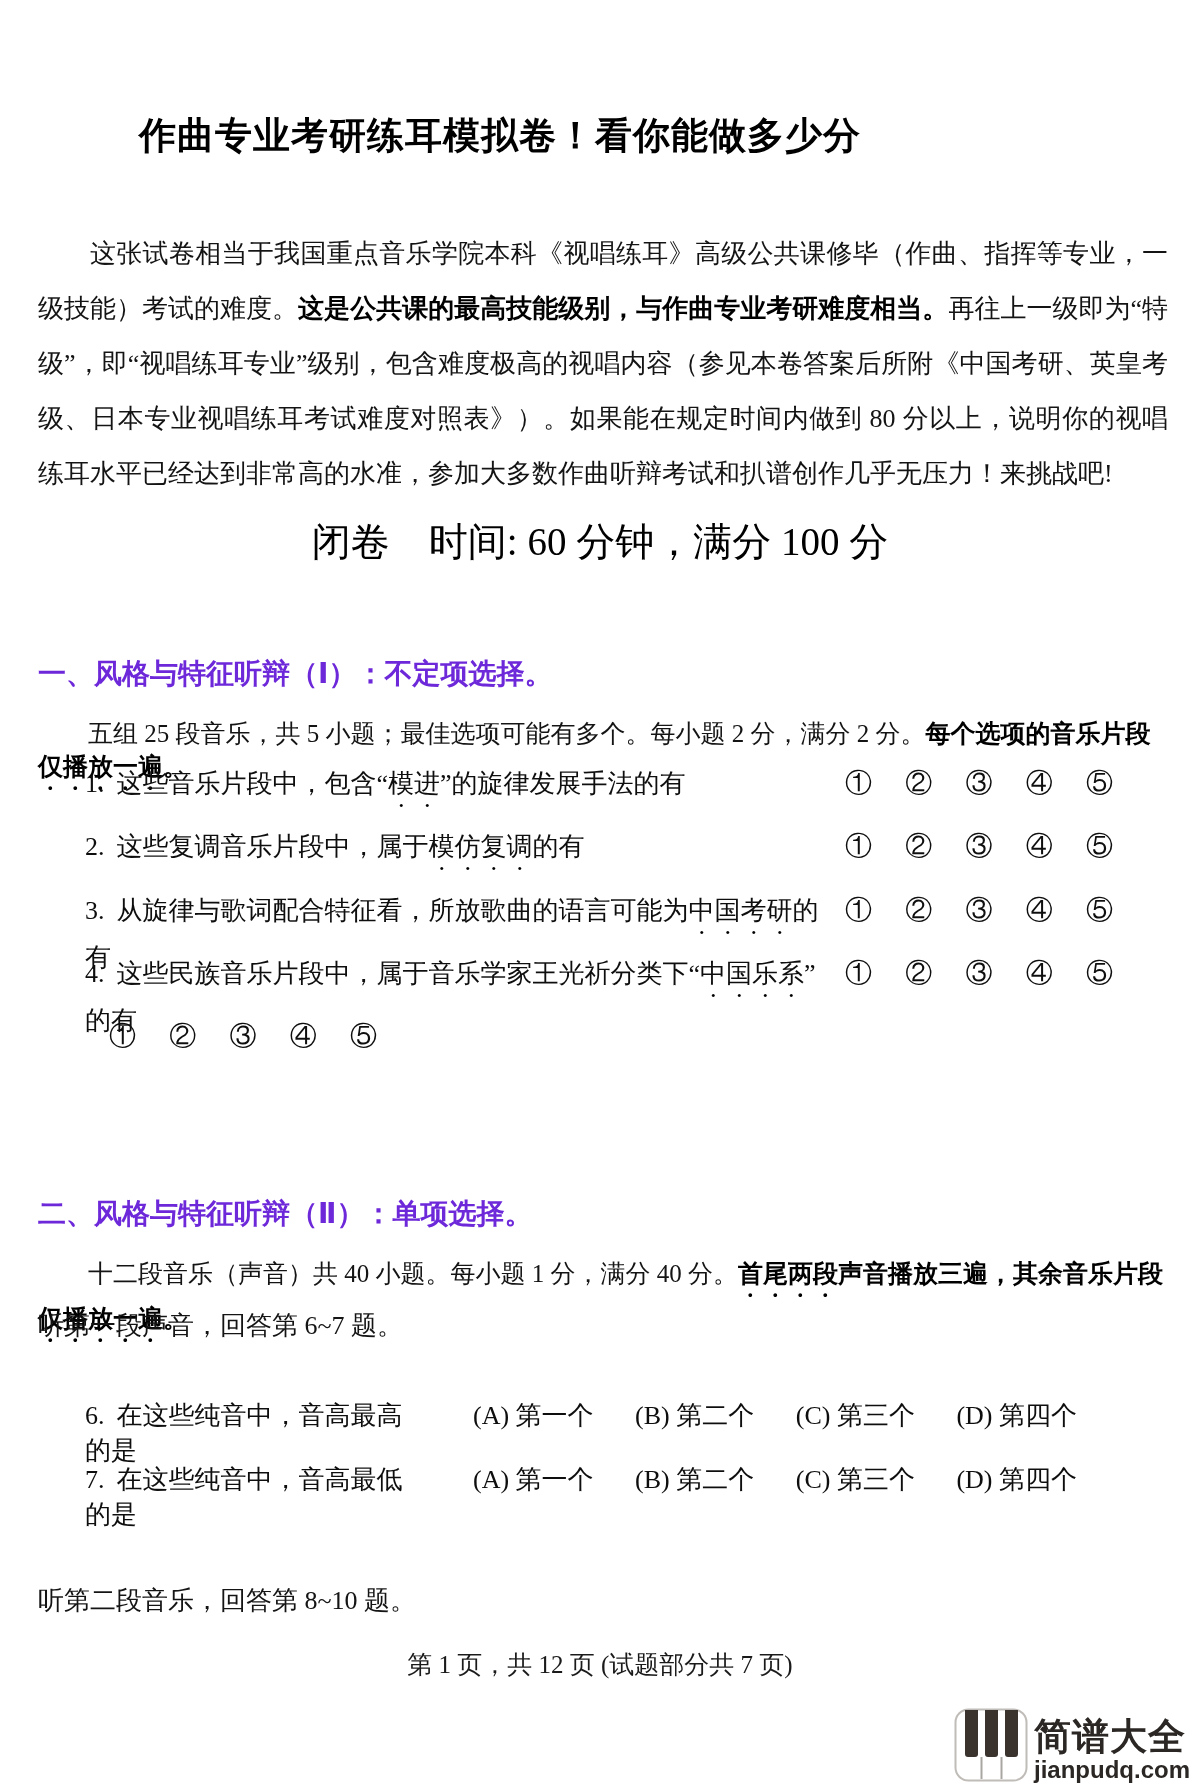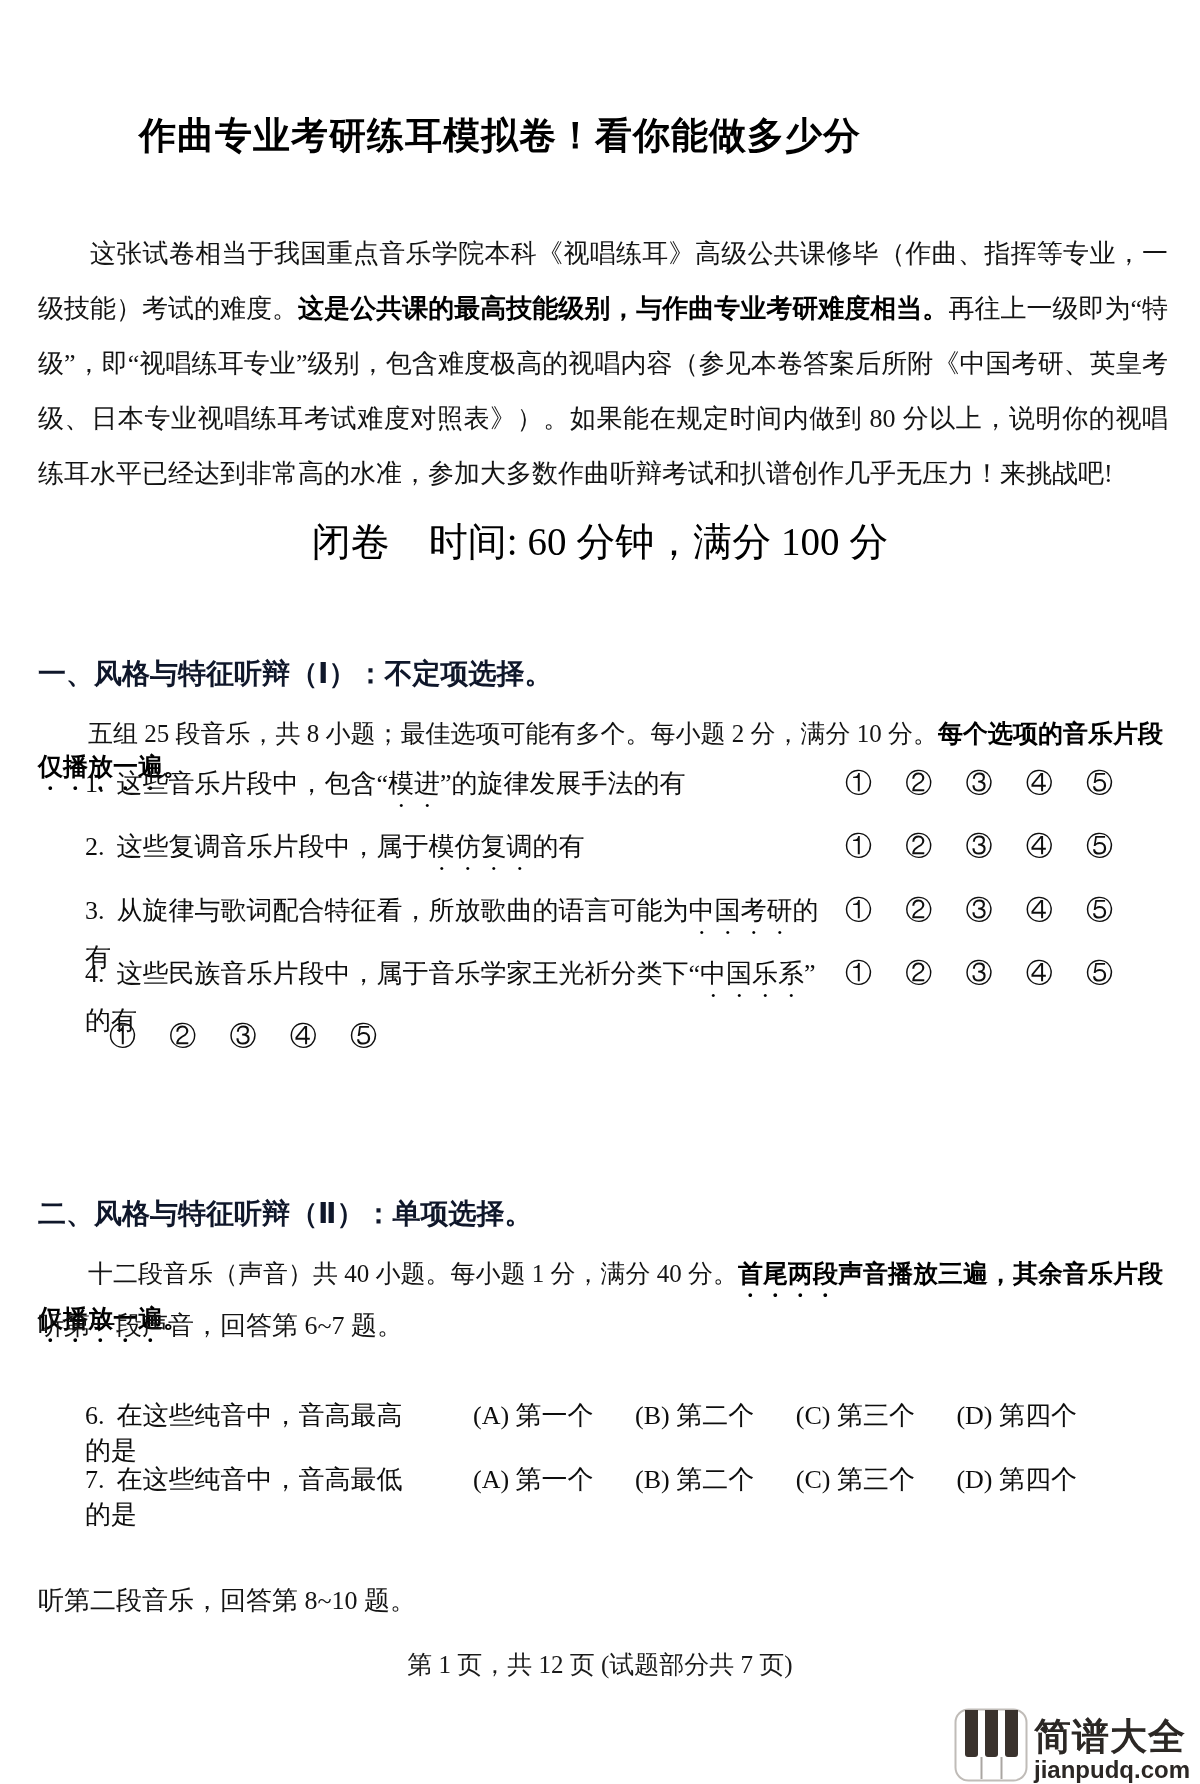--- a/index.html
+++ b/index.html
@@ -27,21 +27,21 @@
   }
   
   .exam-info{
     top:515px;left:0;width:1200px;text-align:center;
     font-size:39px;color:#000;
   }
   
   .sec-heading{
     left:38px;
     font-family:"Liberation Sans","DejaVu Sans",sans-serif;
-    font-weight:bold;font-size:28px;color:#0f172a;
+    font-weight:bold;font-size:28px;color:#6d28d9;
   }
   
   .sec-note{
     left:38px;width:1132px;font-size:25px;text-indent:2em;color:#141414;
   }
   .sec-note .b{
     font-family:"Liberation Sans","DejaVu Sans",sans-serif;
     font-weight:bold;color:#000;
   }
   
@@ -96,21 +96,21 @@
 <body>
 
 <h1 class="abs title">作曲专业考研练耳模拟卷！看你能做多少分</h1>
 
 <p class="abs intro"><span>这张试卷相当于我国重点音乐学院本科《视唱练耳》高级公共课修毕（作曲、指挥等专业，一级技能）考试的难度。</span><span class="b">这是公共课的最高技能级别，与作曲专业考研难度相当。</span><span>再往上一级即为“特级”，即“视唱练耳专业”级别，包含难度极高的视唱内容（参见本卷答案后所附《中国考研、英皇考级、日本专业视唱练耳考试难度对照表》）。如果能在规定时间内做到 80 分以上，说明你的视唱练耳水平已经达到非常高的水准，参加大多数作曲听辩考试和扒谱创作几乎无压力！来挑战吧!</span></p>
 
 <div class="abs exam-info">闭卷　时间: 60 分钟，满分 100 分</div>
 
 <h2 class="abs sec-heading" style="top:632px">一、风格与特征听辩（Ⅰ）：不定项选择。</h2>
 
-<p class="abs sec-note" style="top:692px"><span>五组 25 段音乐，共 8 小题；最佳选项可能有多个。每小题 2 分，满分 10 分。</span><span class="b"><span>每个选项的音乐片段</span><span class="em">仅播放一遍</span><span>。</span></span></p>
+<p class="abs sec-note" style="top:692px"><span>五组 25 段音乐，共 5 小题；最佳选项可能有多个。每小题 2 分，满分 2 分。</span><span class="b"><span>每个选项的音乐片段</span><span class="em">仅播放一遍</span><span>。</span></span></p>
 
 <div class="abs q-row" style="top:765px">
   <div class="q-text"><span class="q-num">1.</span><span>这些音乐片段中，包含“</span><span class="em">模进</span><span>”的旋律发展手法的有</span></div>
   <div class="opts">
     <span>①</span>
     <span>②</span>
     <span>③</span>
     <span>④</span>
     <span>⑤</span>
   </div>

